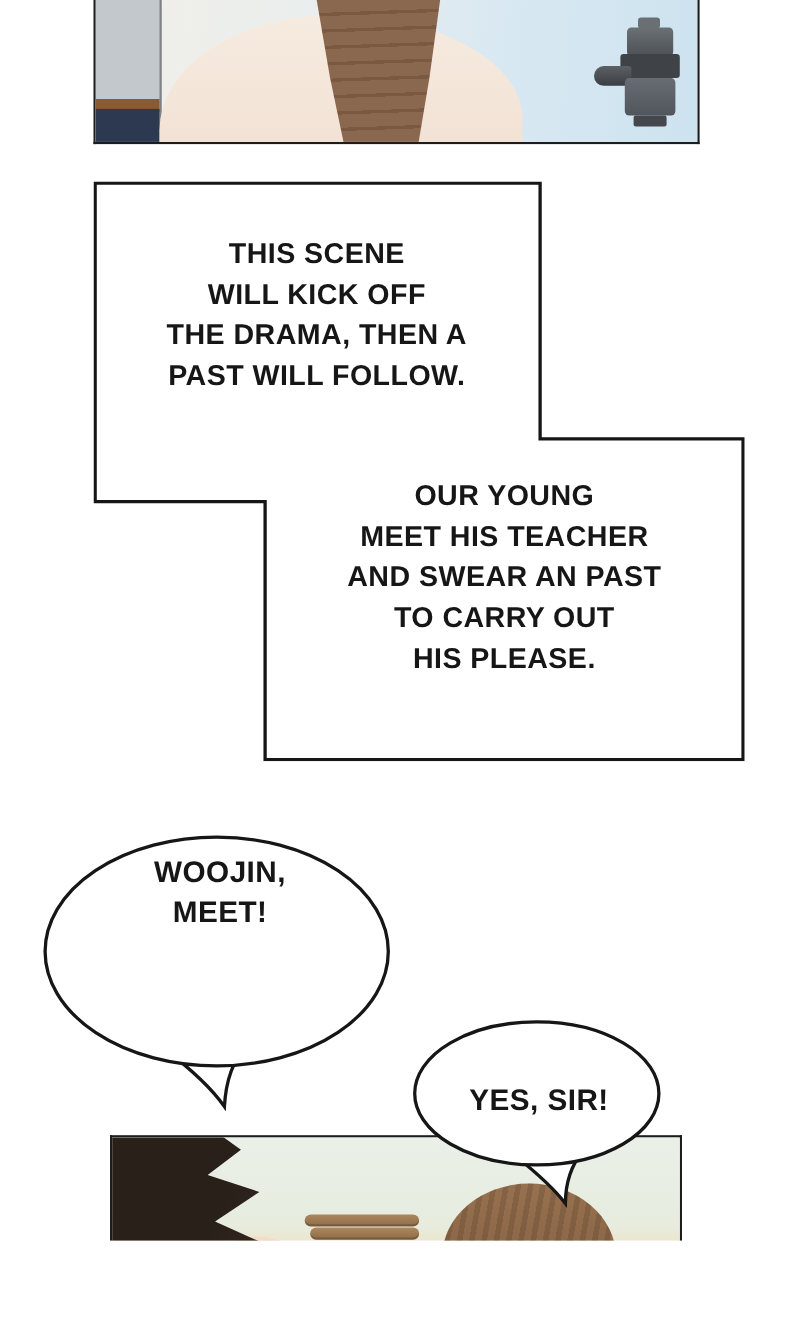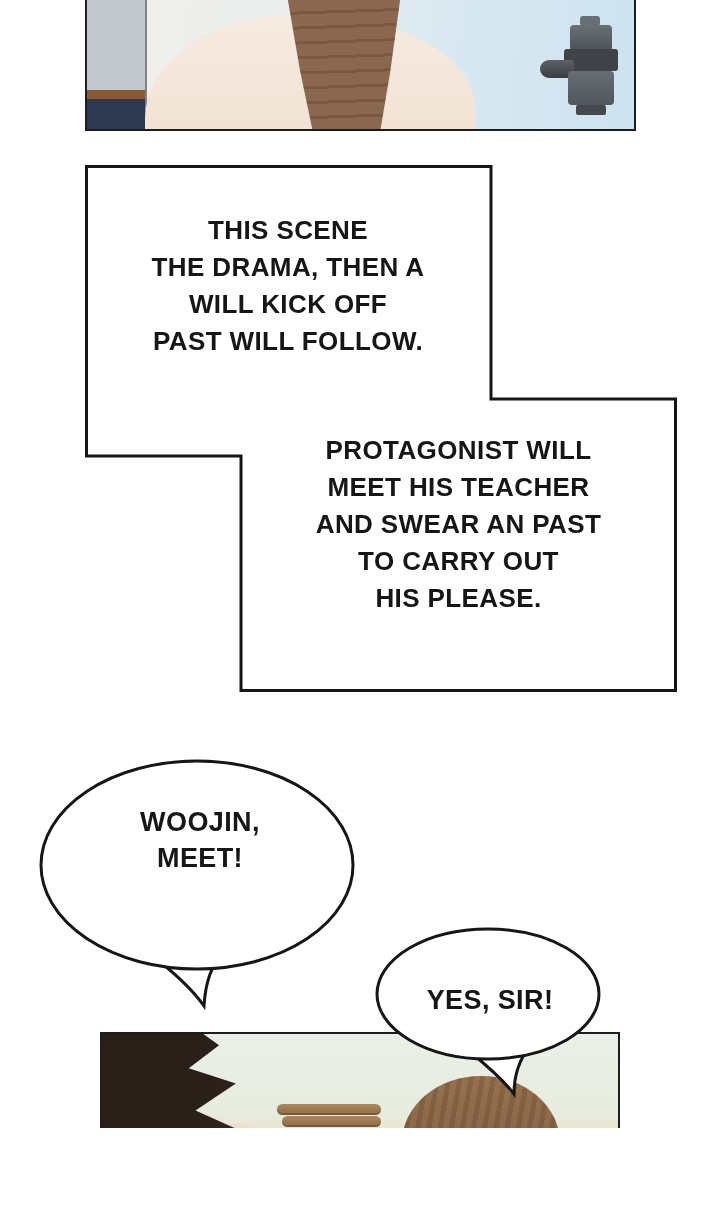--- a/index.html
+++ b/index.html
@@ -38,21 +38,21 @@
        letter-spacing:.4px;color:#161616;}
   .cap span{display:block;}
   .cap1{left:85px;top:212px;width:406px;}
   .cap2{left:251px;top:432px;width:415px;}
 
   
   .bubble-svg{position:absolute;}
   .bub-text{position:absolute;text-align:center;font-weight:700;font-size:27px;line-height:36px;
             letter-spacing:.4px;color:#161616;}
   .bub-text span{display:block;}
-  .bub1-text{left:60px;top:804px;width:280px;}
+  .bub1-text{left:60px;top:775px;width:280px;}
   .bub2-text{left:374px;top:982px;width:232px;}
 
   
   .panel2{position:absolute;left:100px;top:1032px;width:520px;height:176px;
           border:2px solid #1d1d1d;border-bottom:none;box-sizing:border-box;overflow:hidden;}
   .p2-bg{position:absolute;inset:0;
          background:linear-gradient(180deg,#eaf0e8 0%,#e7ecdf 46%,#ece5cd 55%,#e9e1c7 100%);}
   .p2-logs{position:absolute;left:175px;top:70px;width:110px;height:74px;}
   .log{position:absolute;height:11px;border-radius:6px;
        background:linear-gradient(180deg,#ab875e,#8e6c48);box-shadow:inset 0 -2px 0 rgba(0,0,0,.18);}
@@ -107,27 +107,27 @@
       <div class="cam-base"></div>
     </div>
   </div>
 
   <svg class="caption-outline" viewBox="0 0 592 527">
     <polygon points="1.5,1.5 406,1.5 406,234 590.5,234 590.5,525.5 156,525.5 156,291 1.5,291" fill="#ffffff" stroke="#161616" stroke-width="3" stroke-linejoin="miter"></polygon>
   </svg>
 
   <div class="cap cap1">
     <span>THIS SCENE</span>
+    <span>WILL KICK OFF</span>
     <span>THE DRAMA, THEN A</span>
-    <span>WILL KICK OFF</span>
     <span>PAST WILL FOLLOW.</span>
   </div>
 
   <div class="cap cap2">
-    <span>PROTAGONIST WILL</span>
+    <span>OUR YOUNG</span>
     <span>MEET HIS TEACHER</span>
     <span>AND SWEAR AN PAST</span>
     <span>TO CARRY OUT</span>
     <span>HIS PLEASE.</span>
   </div>
 
   <div class="panel2">
     <div class="p2-bg"></div>
 
     <div class="p2-logs">

